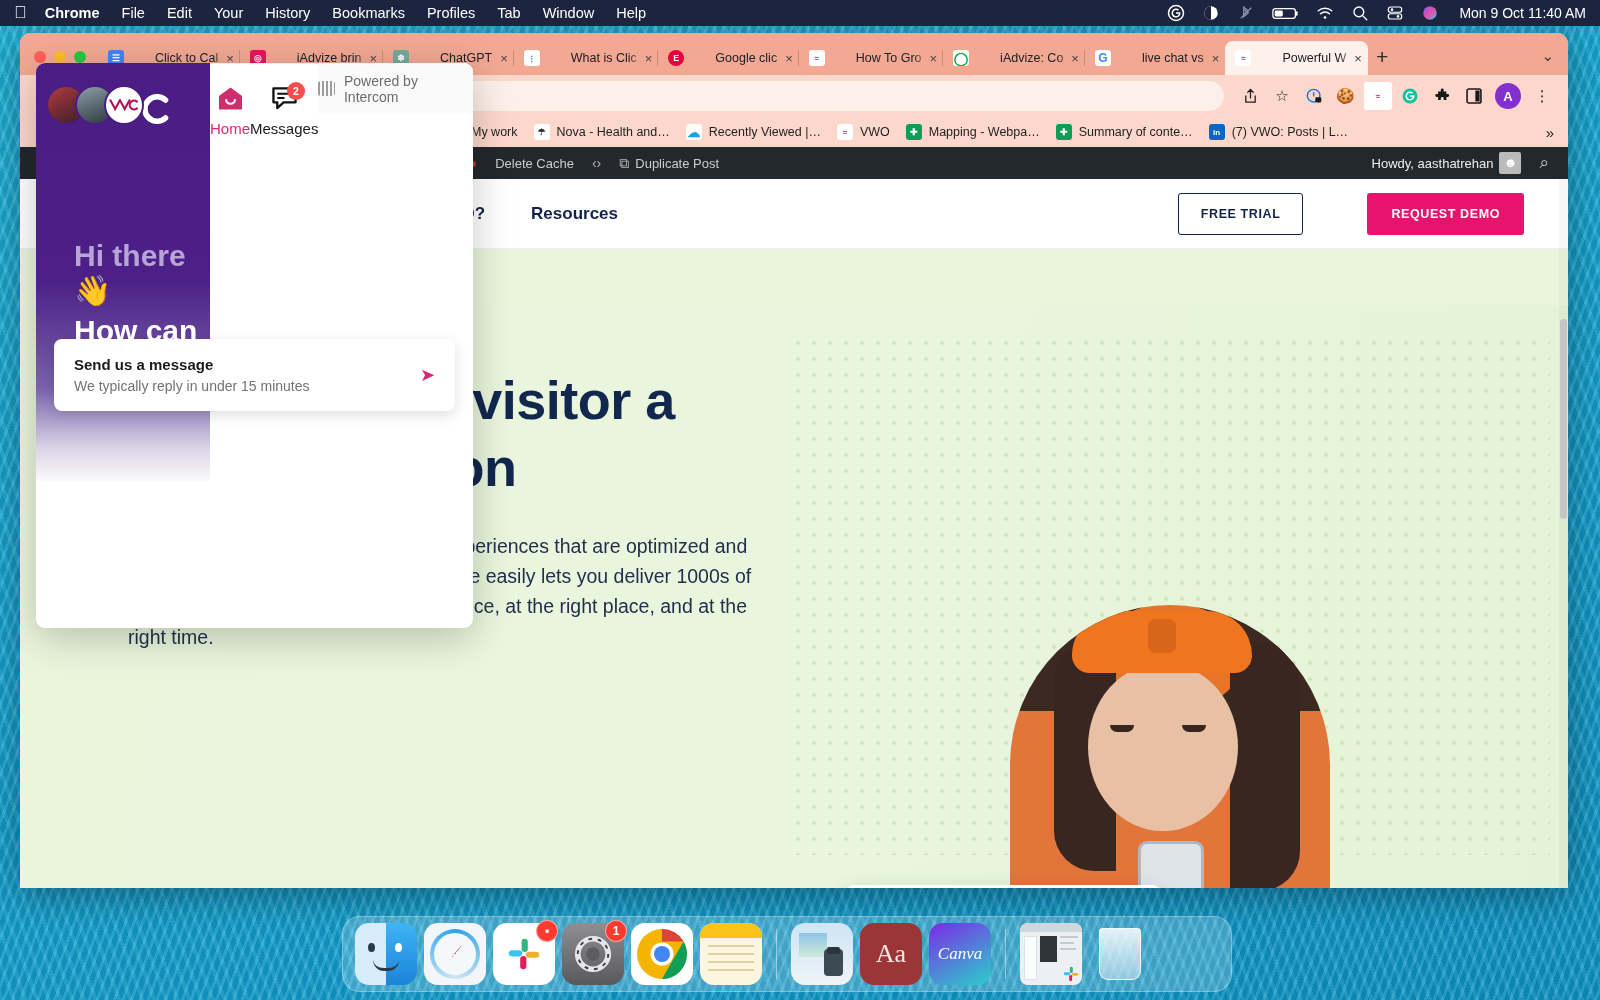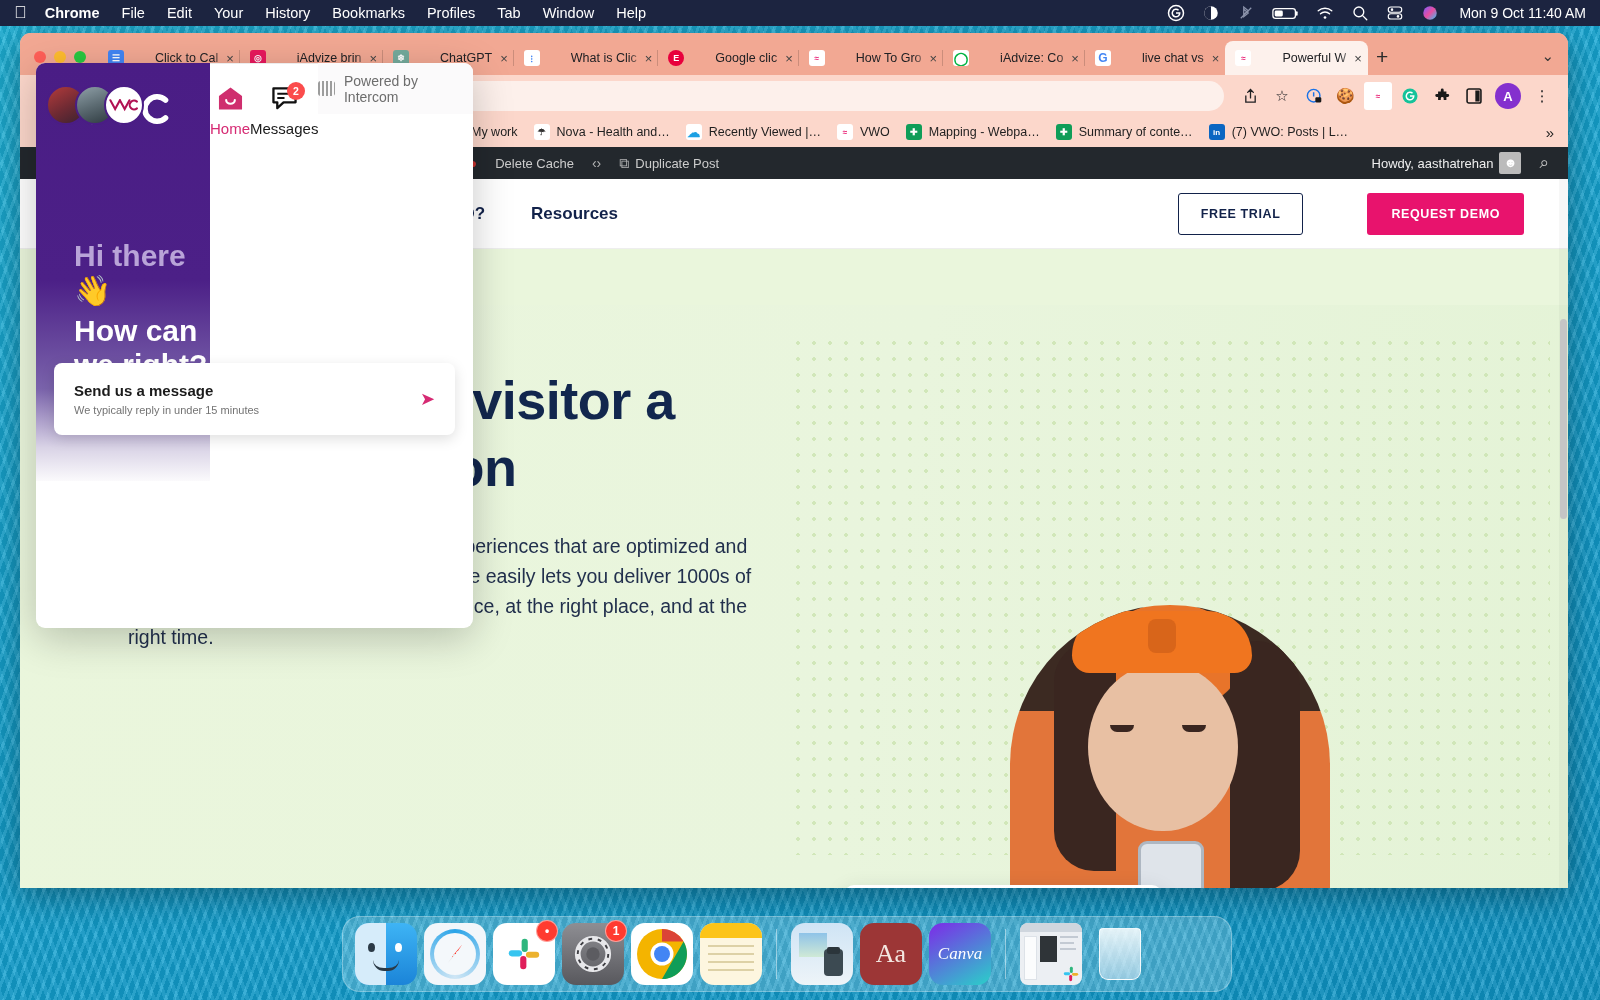--- a/index.html
+++ b/index.html
@@ -214,25 +214,25 @@
   #ic-avatars span { width: 40px; height: 40px; border-radius: 50%; border: 2px solid #4a1d85; margin-left: -11px; display:block; overflow:hidden;}
   .av1 { background: linear-gradient(150deg,#b33b3b,#6f2a33 55%,#3b2230); }
   .av2 { background: linear-gradient(160deg,#8fa0a8,#5c6b72 50%,#2e3a40); }
   .av3 { background: #fff; display: flex !important; align-items: center; justify-content: center; }
   #ic-greet { position: absolute; left: 38px; top: 176px; }
   #ic-greet .l1 { font-size: 30px; font-weight: 700; color: #b9a4d8; }
   #ic-greet .l2 { font-size: 30px; font-weight: 700; color: #fff; margin-top: 6px; }
   #ic-msgcard {
     position: absolute; left: 18px; top: 276px; width: 401px; height: 72px;
     background: #fff; border-radius: 8px; box-shadow: 0 4px 14px rgba(0,0,0,.13);
-    display: flex; align-items: center; padding: 0 20px; margin-top: 24px;
+    display: flex; align-items: center; padding: 0 20px;
   }
   #ic-msgcard .mc-txt { flex: 1; }
   #ic-msgcard .mc-t { font-size: 15px; font-weight: 700; color: #1b1b1b; }
-  #ic-msgcard .mc-s { font-size: 11px; color: #737373; margin-top: 5px; }
+  #ic-msgcard .mc-s { font-size: 14px; color: #737373; margin-top: 5px; }
   #ic-msgcard .mc-arrow { color: #d62a73; font-size: 18px; }
   #ic-tabs { height: 96px; border-top: 1px solid #ececec; display: flex; background: #fff; }
   #ic-tabs .ictab { flex: 1; display: flex; flex-direction: column; align-items: center; justify-content: center; gap: 9px; position: relative; }
   #ic-tabs .ictab .lab { font-size: 15px; }
   #ic-tabs .home .lab { color: #d62a73; }
   #ic-tabs .msgs .lab { color: #1b1b1b; }
   #ic-badge { position: absolute; left: 54%; top: 18px; background: #fb4c4c; color: #fff;
               font-size: 10.5px; font-weight: 700; width: 18px; height: 18px; border-radius: 50%;
               display: flex; align-items: center; justify-content: center; }
   #ic-footer { height: 51px; background: #fbfafb; display: flex; align-items: center; justify-content: center; gap: 9px;

